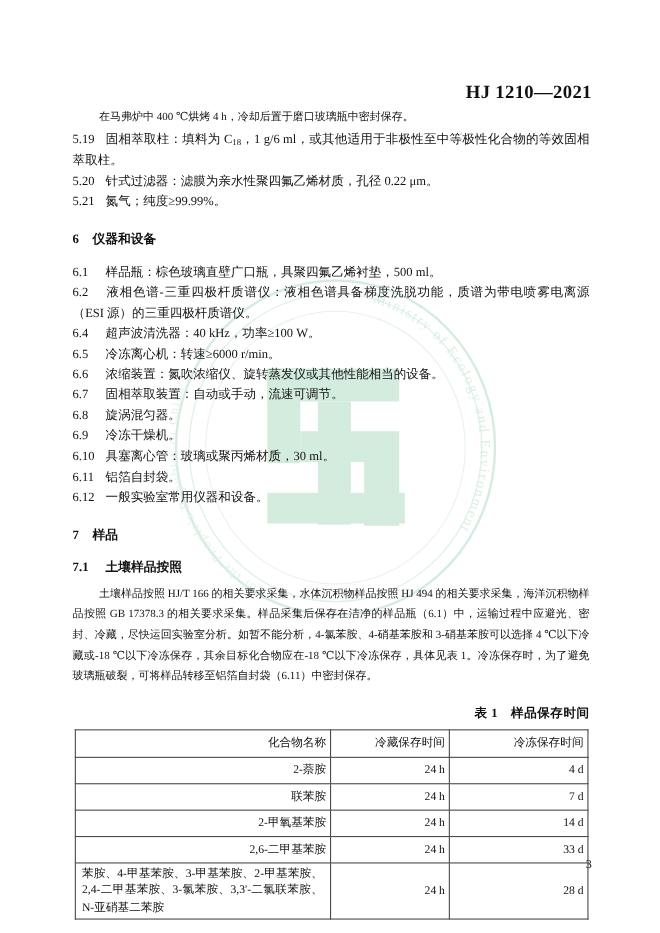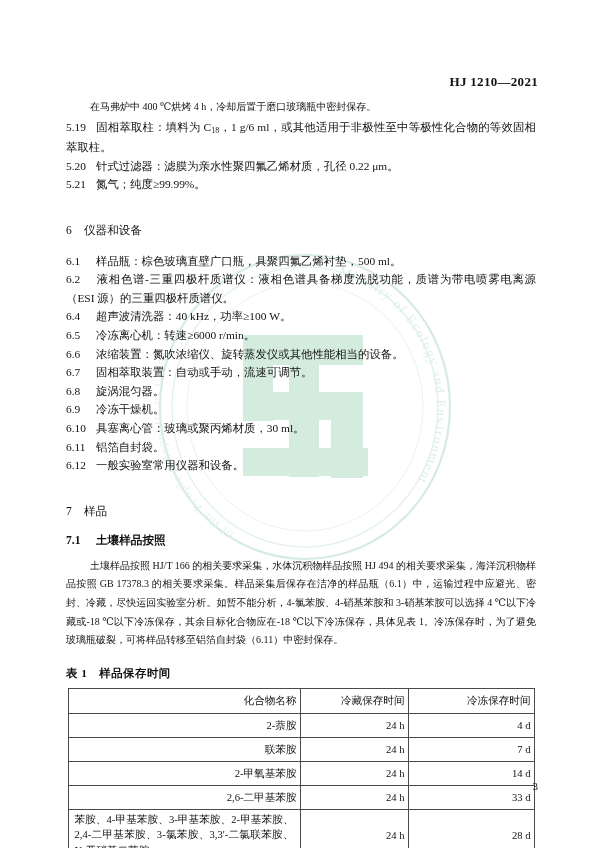--- a/index.html
+++ b/index.html
@@ -32,21 +32,21 @@
   }
   #watermark svg { display:block; width:100%; height:100%; }
 
   
   .doc-header {
     position: absolute;
     top: 74px;
     right: 62px;
     font-family: "Liberation Serif", serif;
     font-weight: bold;
-    font-size: 13px;
+    font-size: 17px;
     letter-spacing: 0.3px;
     z-index: 2;
   }
 
   
   #content {
     position: absolute;
     left: 66px;
     top: 98px;
     width: 470px;
@@ -70,23 +70,23 @@
     text-align: justify;
     text-justify: inter-ideograph;
     margin-bottom: 0px;
   }
   .clause .num {
     display: inline-block;
     min-width: 30px;
   }
   .sec-head {
     font-size: 11.6px;
-    font-weight: normal;
-    line-height: 18.6px;
-    margin-top: 28px;
+    font-weight: bold;
+    line-height: 18.6px;
+    margin-top: 16px;
     margin-bottom: 11px;
   }
   .sec-head .num {
     display: inline-block;
     min-width: 18px;
   }
   .sub-head {
     font-size: 11.6px;
     font-weight: bold;
     line-height: 18.6px;
@@ -95,21 +95,21 @@
   }
   .sub-head .num {
     display: inline-block;
     min-width: 30px;
     font-family: Liberation Serif, serif;
   }
   sub { font-size: 8px; vertical-align: baseline; position: relative; top: 2px; }
 
   
   .table-caption {
-    text-align: left;
+    text-align: right;
     font-size: 11.4px;
     font-weight: bold;
     margin-top: 16px;
     margin-bottom: 7px;
     letter-spacing: 0.5px;
   }
   table.data {
     border-collapse: collapse;
     width: 466px;
     margin: 0 auto;

